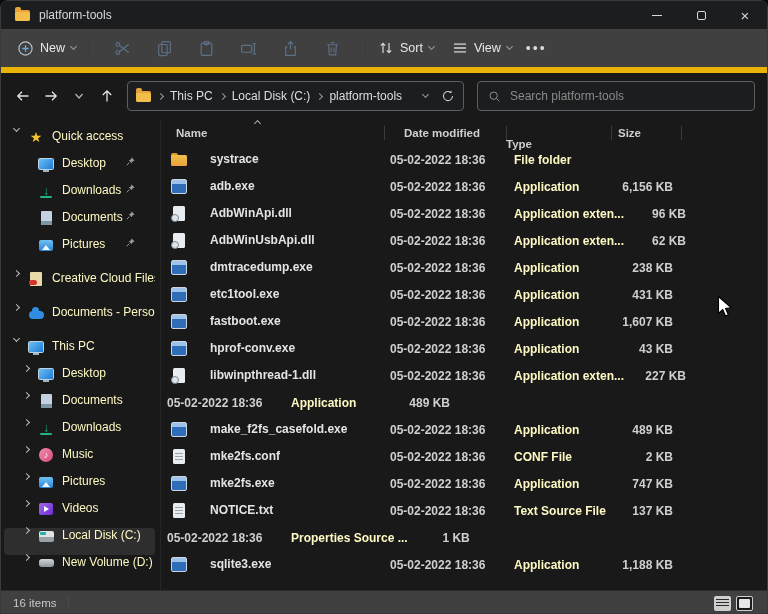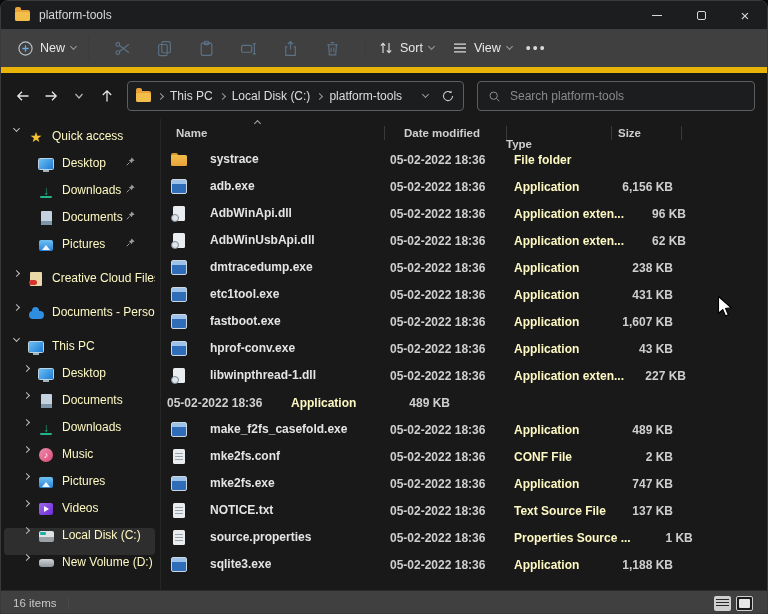--- a/index.html
+++ b/index.html
@@ -560,24 +560,20 @@
     <span class="c-name">
       <span class="f-icon fi-doc-icon"></span>
       <span class="f-name">NOTICE.txt</span>
     </span>
     <span class="c-date">05-02-2022 18:36</span>
     <span class="c-type">Text Source File</span>
     <span class="c-size">137 KB</span>
   </div>
 
   <div class="row">
-    <span class="c-name">
-      <span class="f-icon fi-doc-icon"></span>
-      <span class="f-name">source.properties</span>
-    </span>
     <span class="c-date">05-02-2022 18:36</span>
     <span class="c-type">Properties Source ...</span>
     <span class="c-size">1 KB</span>
   </div>
 
   <div class="row">
     <span class="c-name">
       <span class="f-icon fi-app-icon"></span>
       <span class="f-name">sqlite3.exe</span>
     </span>

